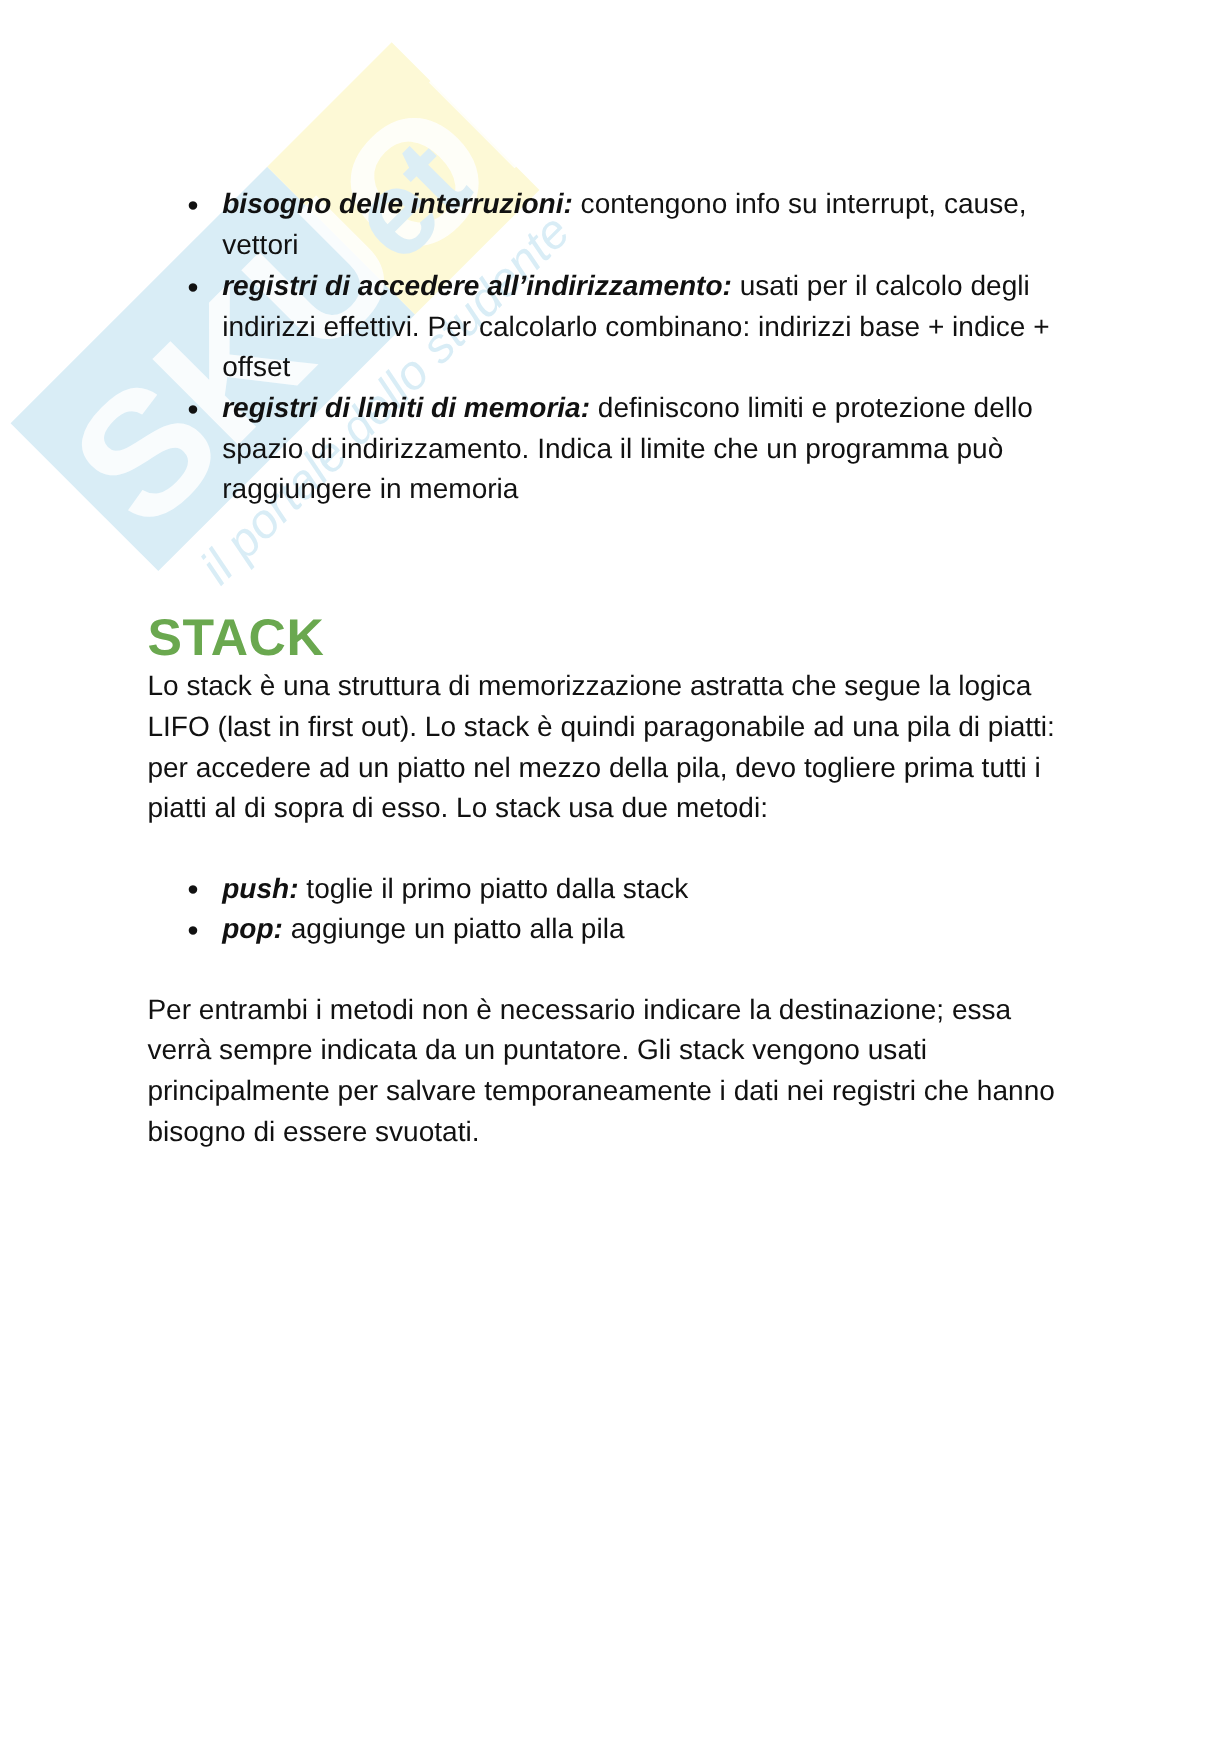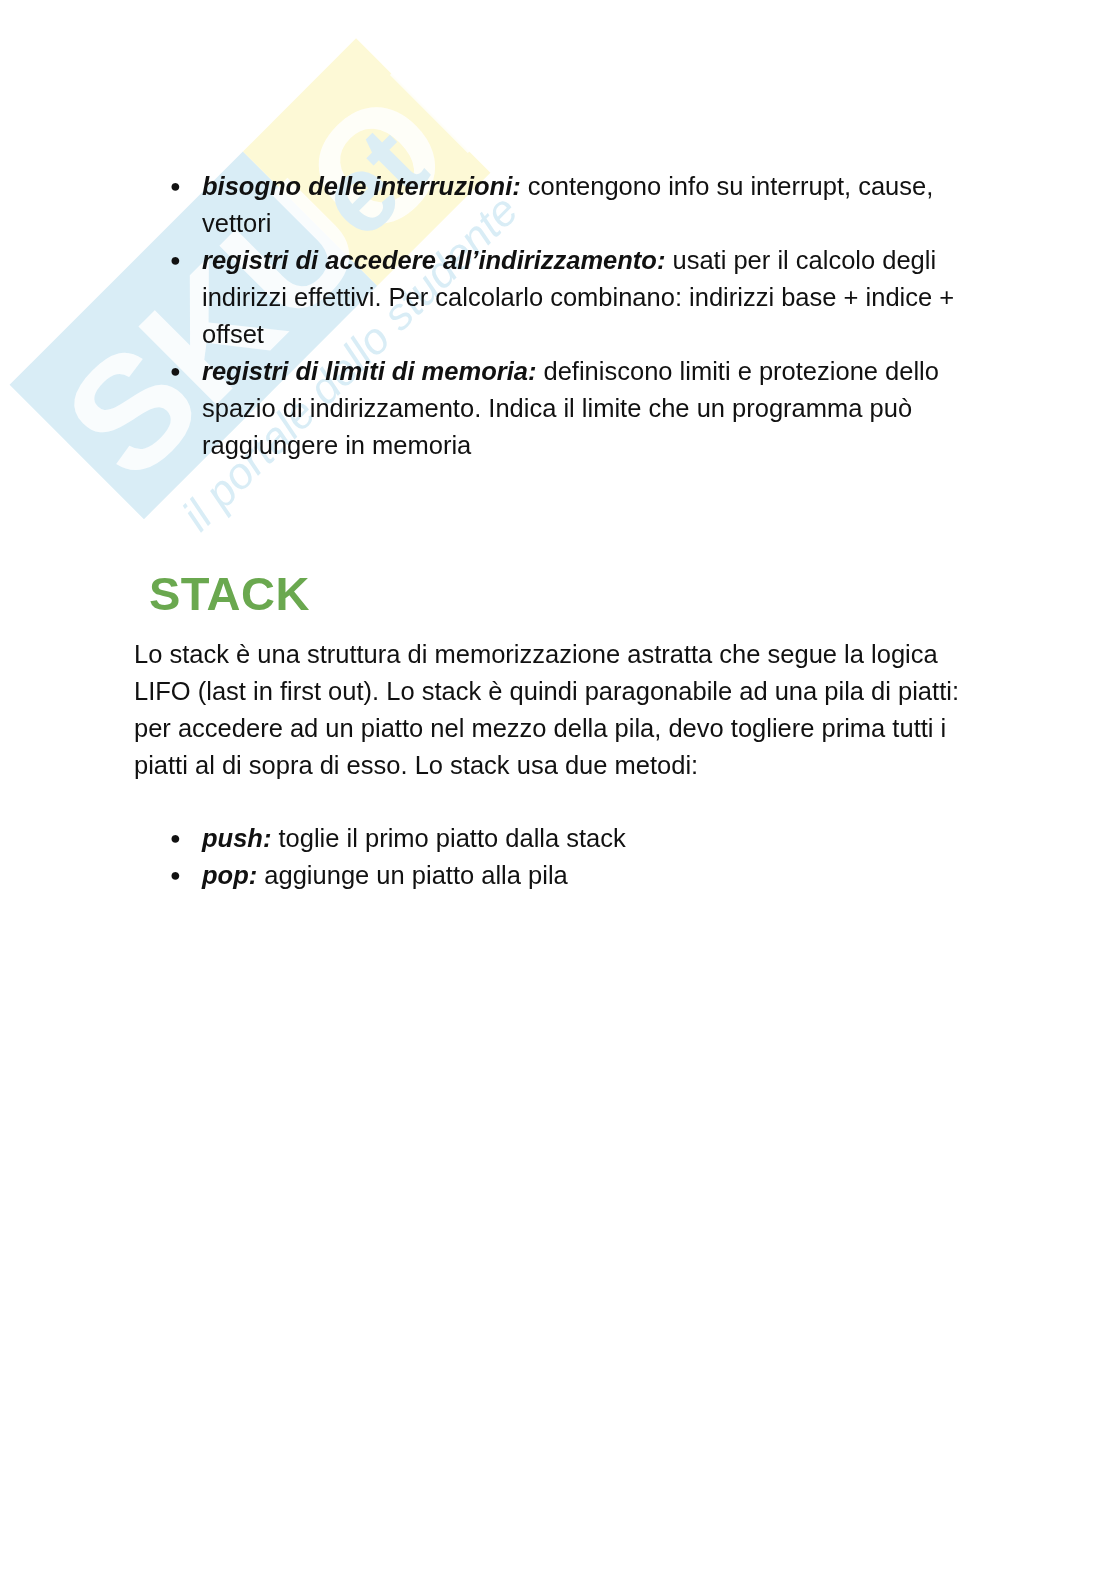--- a/index.html
+++ b/index.html
@@ -7,21 +7,21 @@
            font-family: "Liberation Sans", sans-serif; color: #111111; }
     .watermark { position: absolute; left: 0; top: 0; width: 1116px; height: 700px; pointer-events: none; z-index: 0; }
     .page { position: absolute; left: 134px; top: 132px; width: 850px; z-index: 1; }
     p { margin: 0; font-size: 25.5px; line-height: 37px; }
     ul { margin: 0; padding: 0; list-style: none; }
     .list li { position: relative; padding-left: 68px; font-size: 25.5px; line-height: 37px; }
     .list li .bullet { position: absolute; left: 36px; top: 0; font-size: 18px; line-height: 37px; }
     .term { font-weight: bold; font-style: italic; }
     .gap-1 { height: 36px; }
     .gap-3 { height: 88px; }
-    h2 { margin: 15px; color: #6aa84f; font-size: 47px; font-weight: bold; line-height: 54px; letter-spacing: 0.5px; }
+    h2 { margin: 0; color: #6aa84f; font-size: 47px; font-weight: bold; line-height: 54px; letter-spacing: 0.5px; }
     .stack-list li { margin-bottom: 0; }
   </style>
 </head>
 <body>
 
 <svg class="watermark" viewBox="0 0 1116 700" xmlns="http://www.w3.org/2000/svg">
   <g transform="translate(250,300) rotate(-45)">
     <rect x="-230" y="-110" width="330" height="190" fill="#d9edf6"></rect>
     <rect x="100" y="-110" width="160" height="190" fill="#fdf9d6"></rect>
     <text x="-215" y="50" font-family="Liberation Sans, sans-serif" font-weight="bold" font-size="160" fill="#ffffff" opacity="0.85">SKUOL</text>
@@ -62,13 +62,14 @@
       <span class="term">push:</span><span> toglie il primo piatto dalla stack</span>
     </li>
     <li>
       <span class="bullet">●</span>
       <span class="term">pop:</span><span> aggiunge un piatto alla pila</span>
     </li>
   </ul>
 
   <div class="gap-1"></div>
 
+  <p>Per entrambi i metodi non è necessario indicare la destinazione; essa verrà sempre indicata da un puntatore. Gli stack vengono usati principalmente per salvare temporaneamente i dati nei registri che hanno bisogno di essere svuotati.</p>
 </div>
 
 </body></html>

